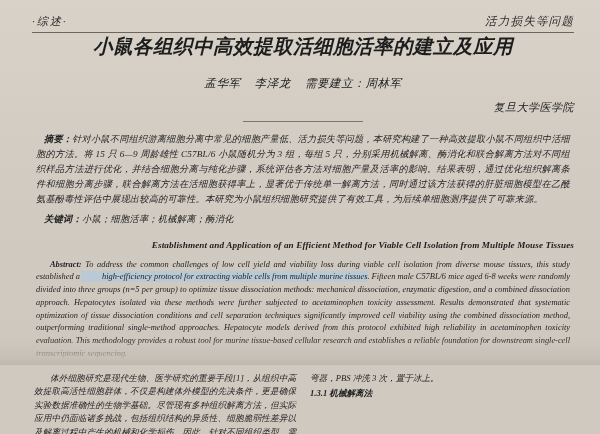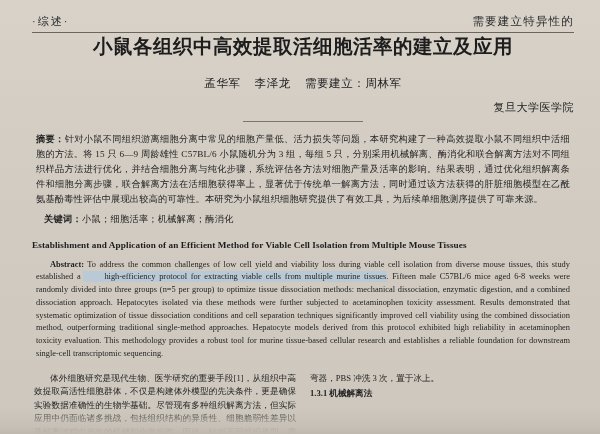--- a/index.html
+++ b/index.html
@@ -9,25 +9,26 @@
   body {
     width: 600px;
     height: 434px;
     background: #cfc9c0;
     font-family: "Liberation Serif", serif;
     overflow: hidden;
   }
   .page {
     position: relative;
     width: 600px;
-    height: 434px;
+    height: 365px;
     background: #d6d0c7;
     box-sizing: border-box;
     padding: 0;
     background-image: linear-gradient(180deg, #d8d2c9 0%, #d2ccc3 40%, #cdc7bd 100%);
+    font-style: italic;
   }
   .page-inner {
     position: absolute;
     left: 32px;
     right: 26px;
     top: 14px;
     bottom: 0;
   }
 
   
@@ -92,33 +93,34 @@
     margin-top: 10px;
     font-size: 9.2px;
     line-height: 1.62;
     color: #1f1f1f;
     text-align: justify;
     letter-spacing: 0.2px;
     padding: 0 4px;
   }
   .abs-cn b {
     font-weight: bold;
+    margin-left: 8px;
   }
   .kw-cn {
     margin-top: 6px;
     font-size: 9.2px;
     color: #1f1f1f;
     letter-spacing: 0.3px;
     padding: 0 4px;
     margin-left: 8px;
   }
 
   
   .en-title {
-    text-align: left;
+    text-align: right;
     font-size: 9.2px;
     font-weight: bold;
     margin-top: 14px;
     color: #1d1d1d;
     font-family: "Liberation Serif", serif;
     letter-spacing: 0.1px;
   }
   .abs-en {
     margin-top: 9px;
     font-size: 8.4px;
@@ -180,21 +182,21 @@
   }
 </style>
 </head>
 <body>
 
 <div class="page">
   <div class="page-inner">
 
     <div class="running-head">
       <div class="left">·综述·</div>
-      <div class="right">需要建立特异性的</div>
+      <div class="right">活力损失等问题</div>
     </div>
     <div class="rule"></div>
 
     <div class="title">小鼠各组织中高效提取活细胞活率的建立及应用</div>
 
     <div class="authors">
       <span>孟华军</span><span class="sep"></span><span>李泽龙</span><span class="sep"></span><span>需要建立：</span><span>周林军</span>
     </div>
 
     <div class="affil">复旦大学医学院</div>

